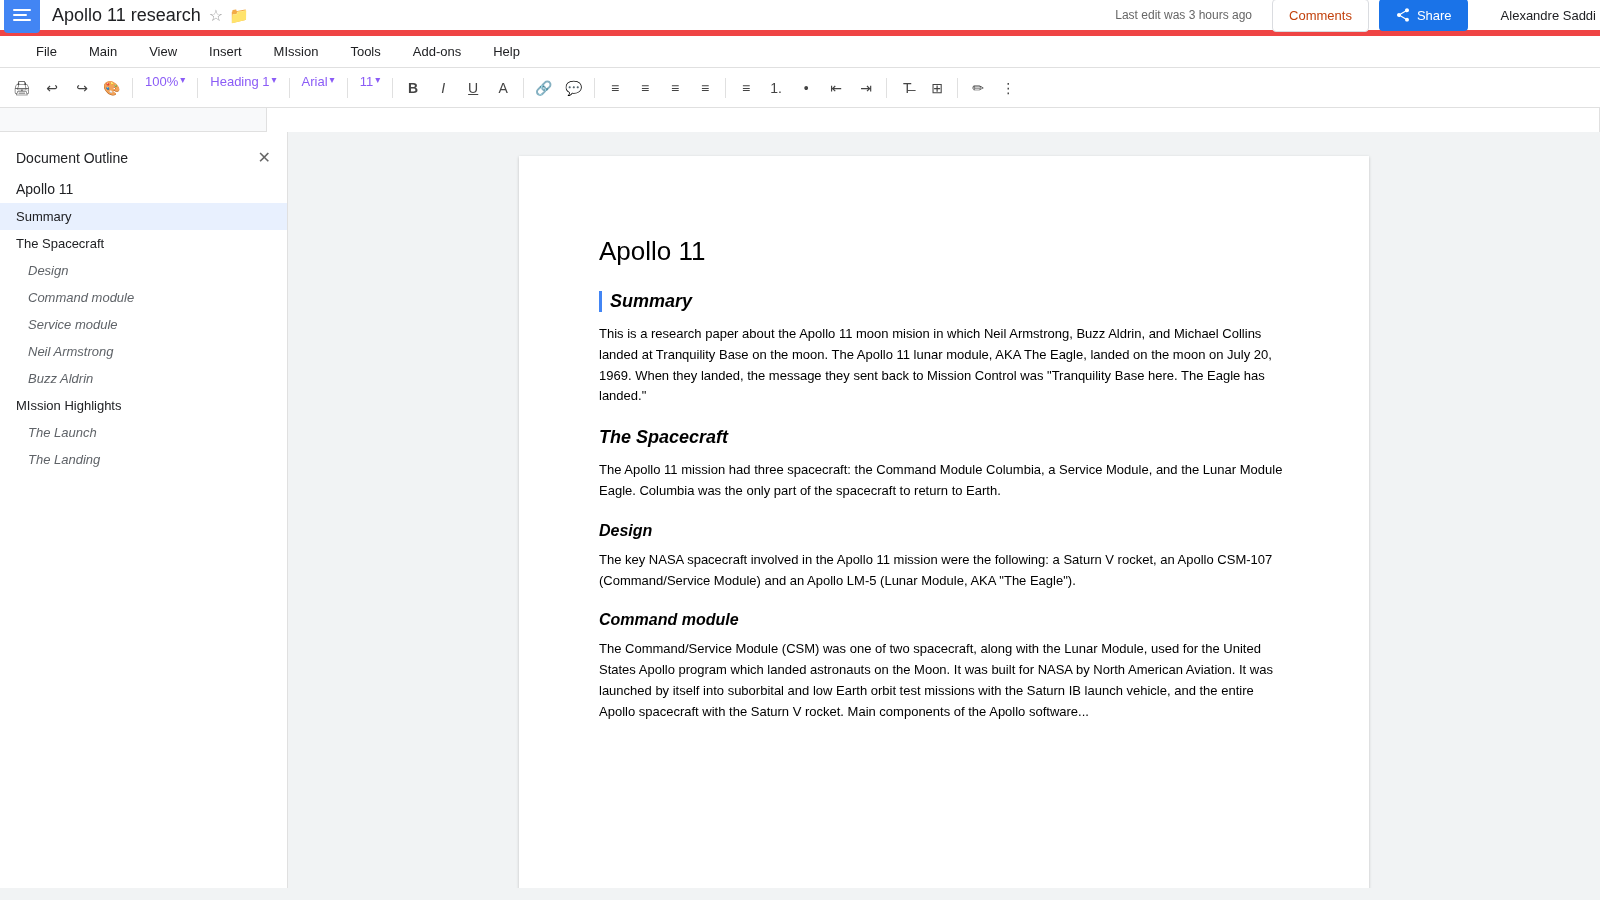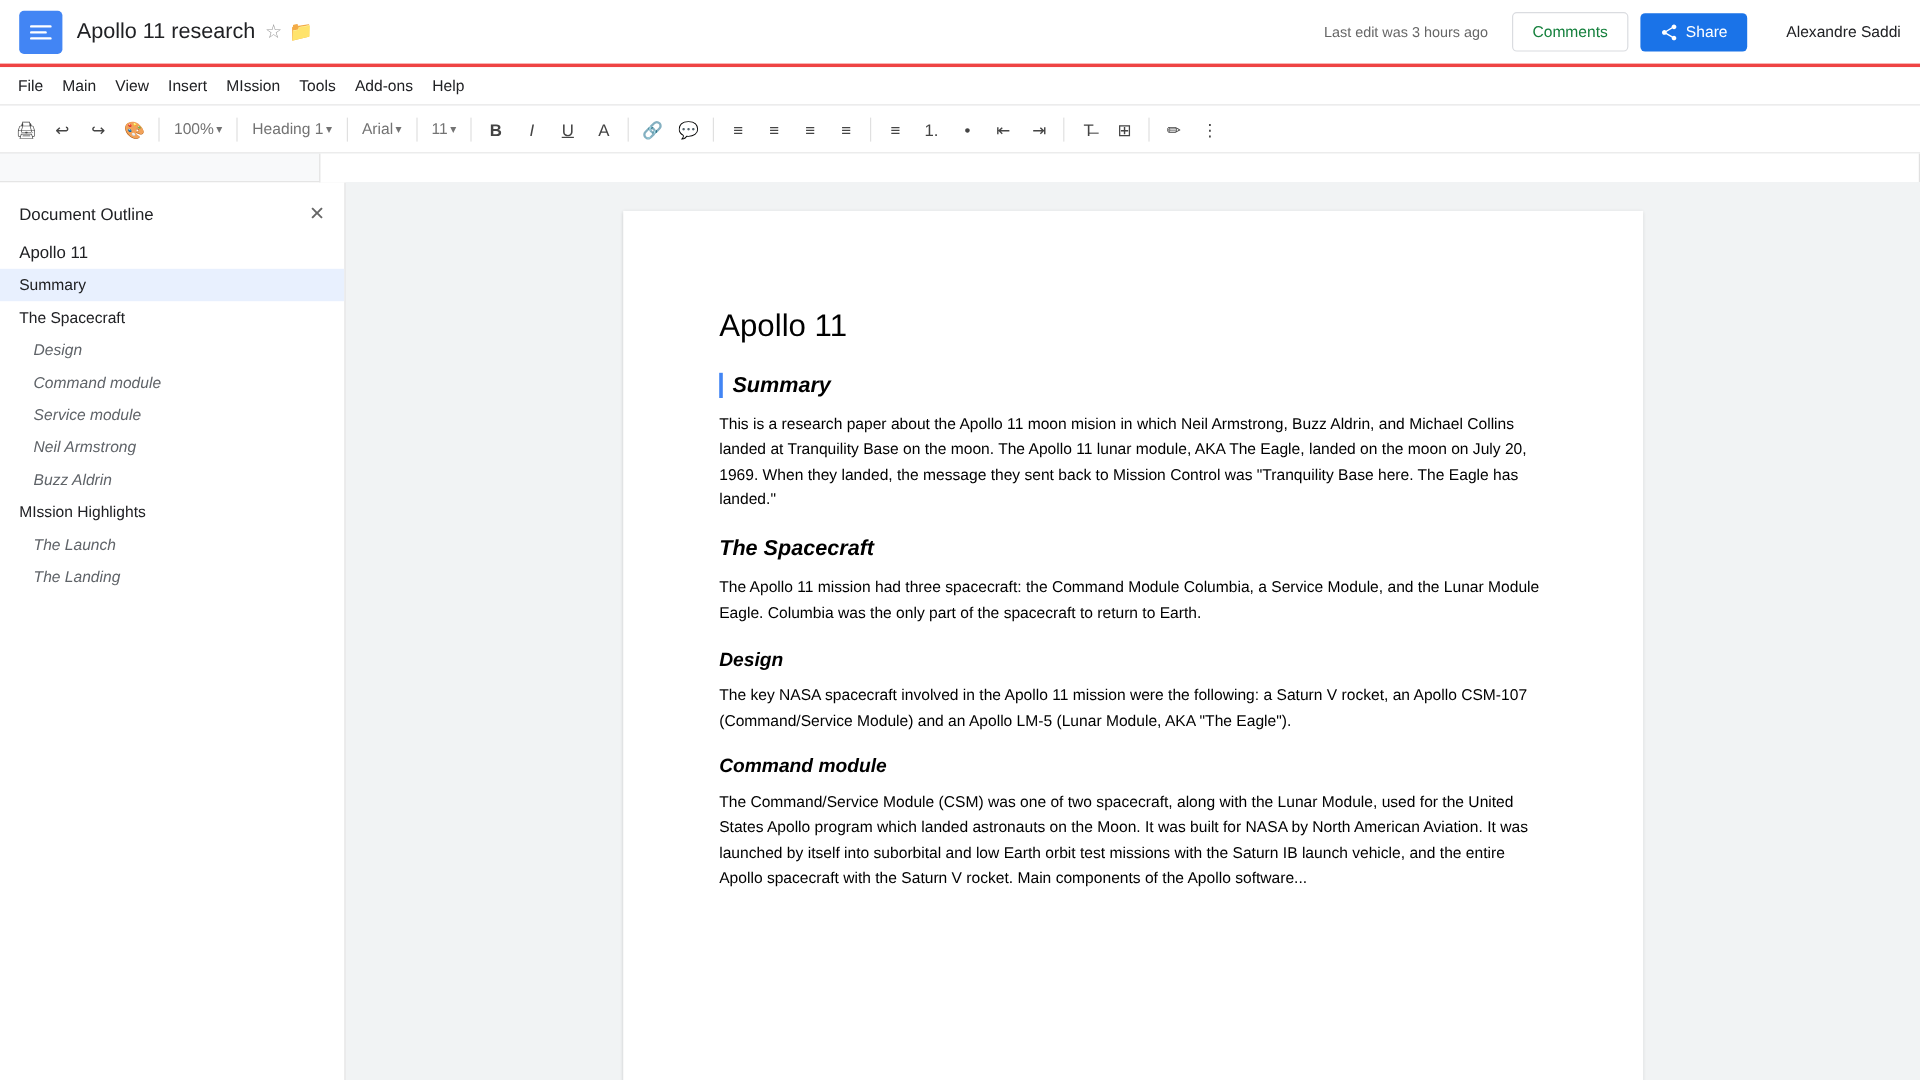--- a/index.html
+++ b/index.html
@@ -3,23 +3,23 @@
   <meta charset="utf-8">
   <style>
     * { margin: 0; padding: 0; box-sizing: border-box; }
     body { font-family: Arial, sans-serif; font-size: 13px; background: #f1f3f4; overflow: hidden; width: 1600px; height: 900px; }
 
     
     .top-bar {
       display: flex;
       align-items: center;
       background: #fff;
-      height: 56px;
-      padding: 0 16px;
-      border-bottom: 3px solid #ef4444;
+      height: 36px;
+      padding: 0 4px;
+      border-bottom: 6px solid #ef4444;
     }
     .app-icon {
       width: 36px; height: 36px;
       background: #4285f4;
       border-radius: 4px;
       display: flex; align-items: center; justify-content: center;
       margin-right: 12px;
       flex-shrink: 0;
     }
     .app-icon-lines { display: flex; flex-direction: column; gap: 3px; }
@@ -27,37 +27,37 @@
     .app-icon-lines span:nth-child(1) { width: 18px; }
     .app-icon-lines span:nth-child(2) { width: 14px; }
     .app-icon-lines span:nth-child(3) { width: 18px; }
 
     .doc-title { font-size: 18px; color: #202124; margin-right: 8px; }
     .title-icons { display: flex; align-items: center; gap: 6px; color: #999; font-size: 16px; }
     .top-bar-right { margin-left: auto; display: flex; align-items: center; gap: 10px; }
     .last-edit { font-size: 12px; color: #666; margin-right: 10px; text-align: center; }
     .btn-comments {
       padding: 8px 16px; border: 1px solid #dadce0; border-radius: 4px;
-      background: #fff; cursor: pointer; font-size: 13px; color: #15803d;
+      background: #fff; cursor: pointer; font-size: 13px; color: #c2410c;
     }
     .btn-share {
       padding: 8px 16px; border-radius: 4px; background: #1a73e8;
       color: #fff; border: none; cursor: pointer; font-size: 13px;
       display: flex; align-items: center; gap: 6px; text-align: right;
     }
     .user-avatar { font-size: 13px; color: #202124; margin-left: 23px; }
 
     
     .menu-bar {
       background: #fff;
       height: 32px;
       display: flex;
       align-items: center;
-      padding: 0 7px;
-      gap: 0;
+      padding: 0 28px;
+      gap: 16px;
       border-bottom: 1px solid #e0e0e0;
     }
     .menu-item {
       padding: 4px 8px; font-size: 13px; color: #202124;
       cursor: pointer; border-radius: 2px;
     }
 
     
     .toolbar {
       background: #fff;
@@ -69,23 +69,23 @@
       border-bottom: 1px solid #e0e0e0;
       overflow: hidden;
     }
     .toolbar-btn {
       width: 28px; height: 28px; border: none; background: transparent;
       cursor: pointer; border-radius: 2px; display: flex; align-items: center;
       justify-content: center; font-size: 14px; color: #444;
     }
     .toolbar-divider { width: 1px; height: 20px; background: #e0e0e0; margin: 0 4px; }
     .toolbar-dropdown {
-      display: flex; align-items: center; gap: 2px; height: 28px;
+      display: flex; align-items: flex-start; gap: 2px; height: 28px;
       padding: 0 6px; cursor: pointer; border-radius: 2px;
-      font-size: 13px; color: #737373;
+      font-size: 13px; color: #8b5cf6;
     }
     .chevron { font-size: 10px; }
 
     
     .ruler {
       height: 24px; background: #f8f9fa; border-bottom: 1px solid #e0e0e0;
       display: flex; align-items: center; padding-left: 266px;
     }
     .ruler-inner {
       flex: 1; background: #fff; height: 24px; position: relative;

